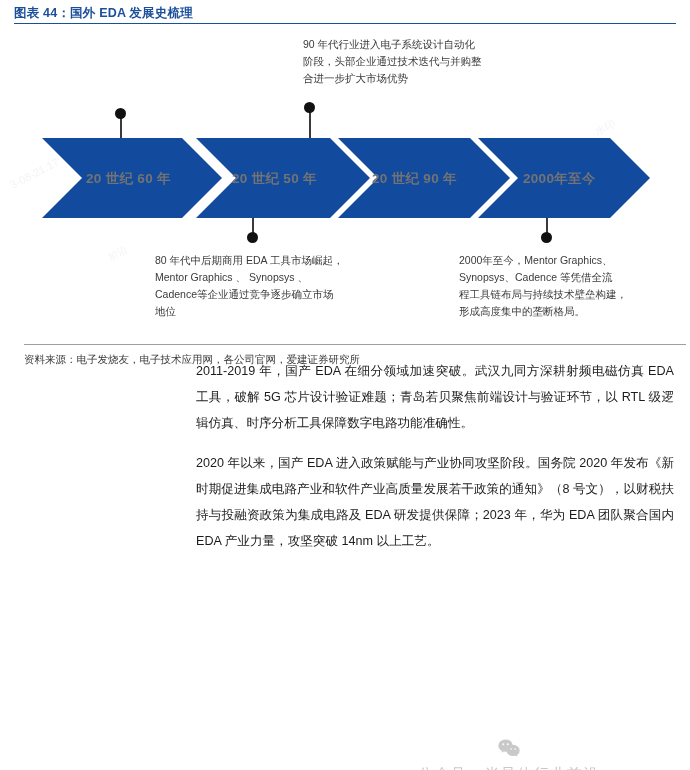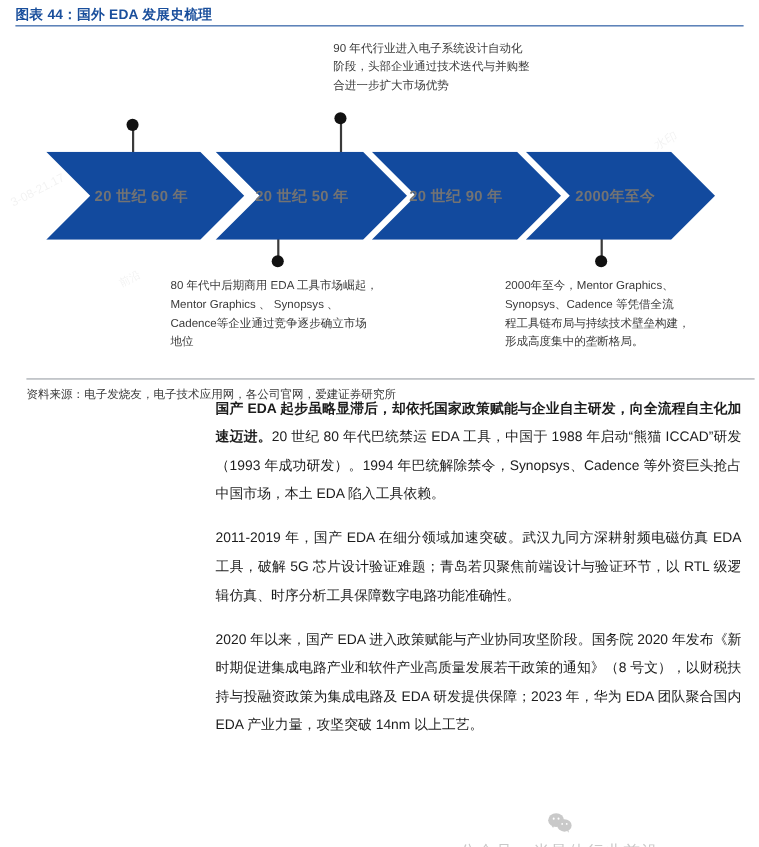--- a/index.html
+++ b/index.html
@@ -234,21 +234,20 @@
   <div class="chev-label cl-3">20 世纪 90 年</div>
   <div class="chev-label cl-4">2000年至今</div>
 </div>
 
 <div class="source-wrap">
   <div class="source-rule"></div>
   <div class="source-text">资料来源：电子发烧友，电子技术应用网，各公司官网，爱建证券研究所</div>
 </div>
 
 <div class="body-copy">
-  <p class="para"><b>国产 EDA 起步虽略显滞后，却依托国家政策赋能与企业自主研发，向全流程自主化加速迈进。</b><span>20 世纪 80 年代巴统禁运 EDA 工具，中国于 1988 年启动“熊猫 ICCAD”研发（1993 年成功研发）。1994 年巴统解除禁令，Synopsys、Cadence 等外资巨头抢占中国市场，本土 EDA 陷入工具依赖。</span></p>
   <p class="para">2011-2019 年，国产 EDA 在细分领域加速突破。武汉九同方深耕射频电磁仿真 EDA 工具，破解 5G 芯片设计验证难题；青岛若贝聚焦前端设计与验证环节，以 RTL 级逻辑仿真、时序分析工具保障数字电路功能准确性。</p>
   <p class="para">2020 年以来，国产 EDA 进入政策赋能与产业协同攻坚阶段。国务院 2020 年发布《新时期促进集成电路产业和软件产业高质量发展若干政策的通知》（8 号文），以财税扶持与投融资政策为集成电路及 EDA 研发提供保障；2023 年，华为 EDA 团队聚合国内 EDA 产业力量，攻坚突破 14nm 以上工艺。</p>
 </div>
 
 <div class="footer-wm">
   <span>
     <svg class="wechat-icon" viewBox="0 0 32 28" xmlns="http://www.w3.org/2000/svg">
       <ellipse cx="11" cy="10.5" rx="10.5" ry="9" fill="#c9c9c9"></ellipse>
       <path d="M5,18 L9,16 L7,21 Z" fill="#c9c9c9"></path>
       <ellipse cx="22" cy="17.5" rx="9.5" ry="8.2" fill="#c9c9c9"></ellipse>

